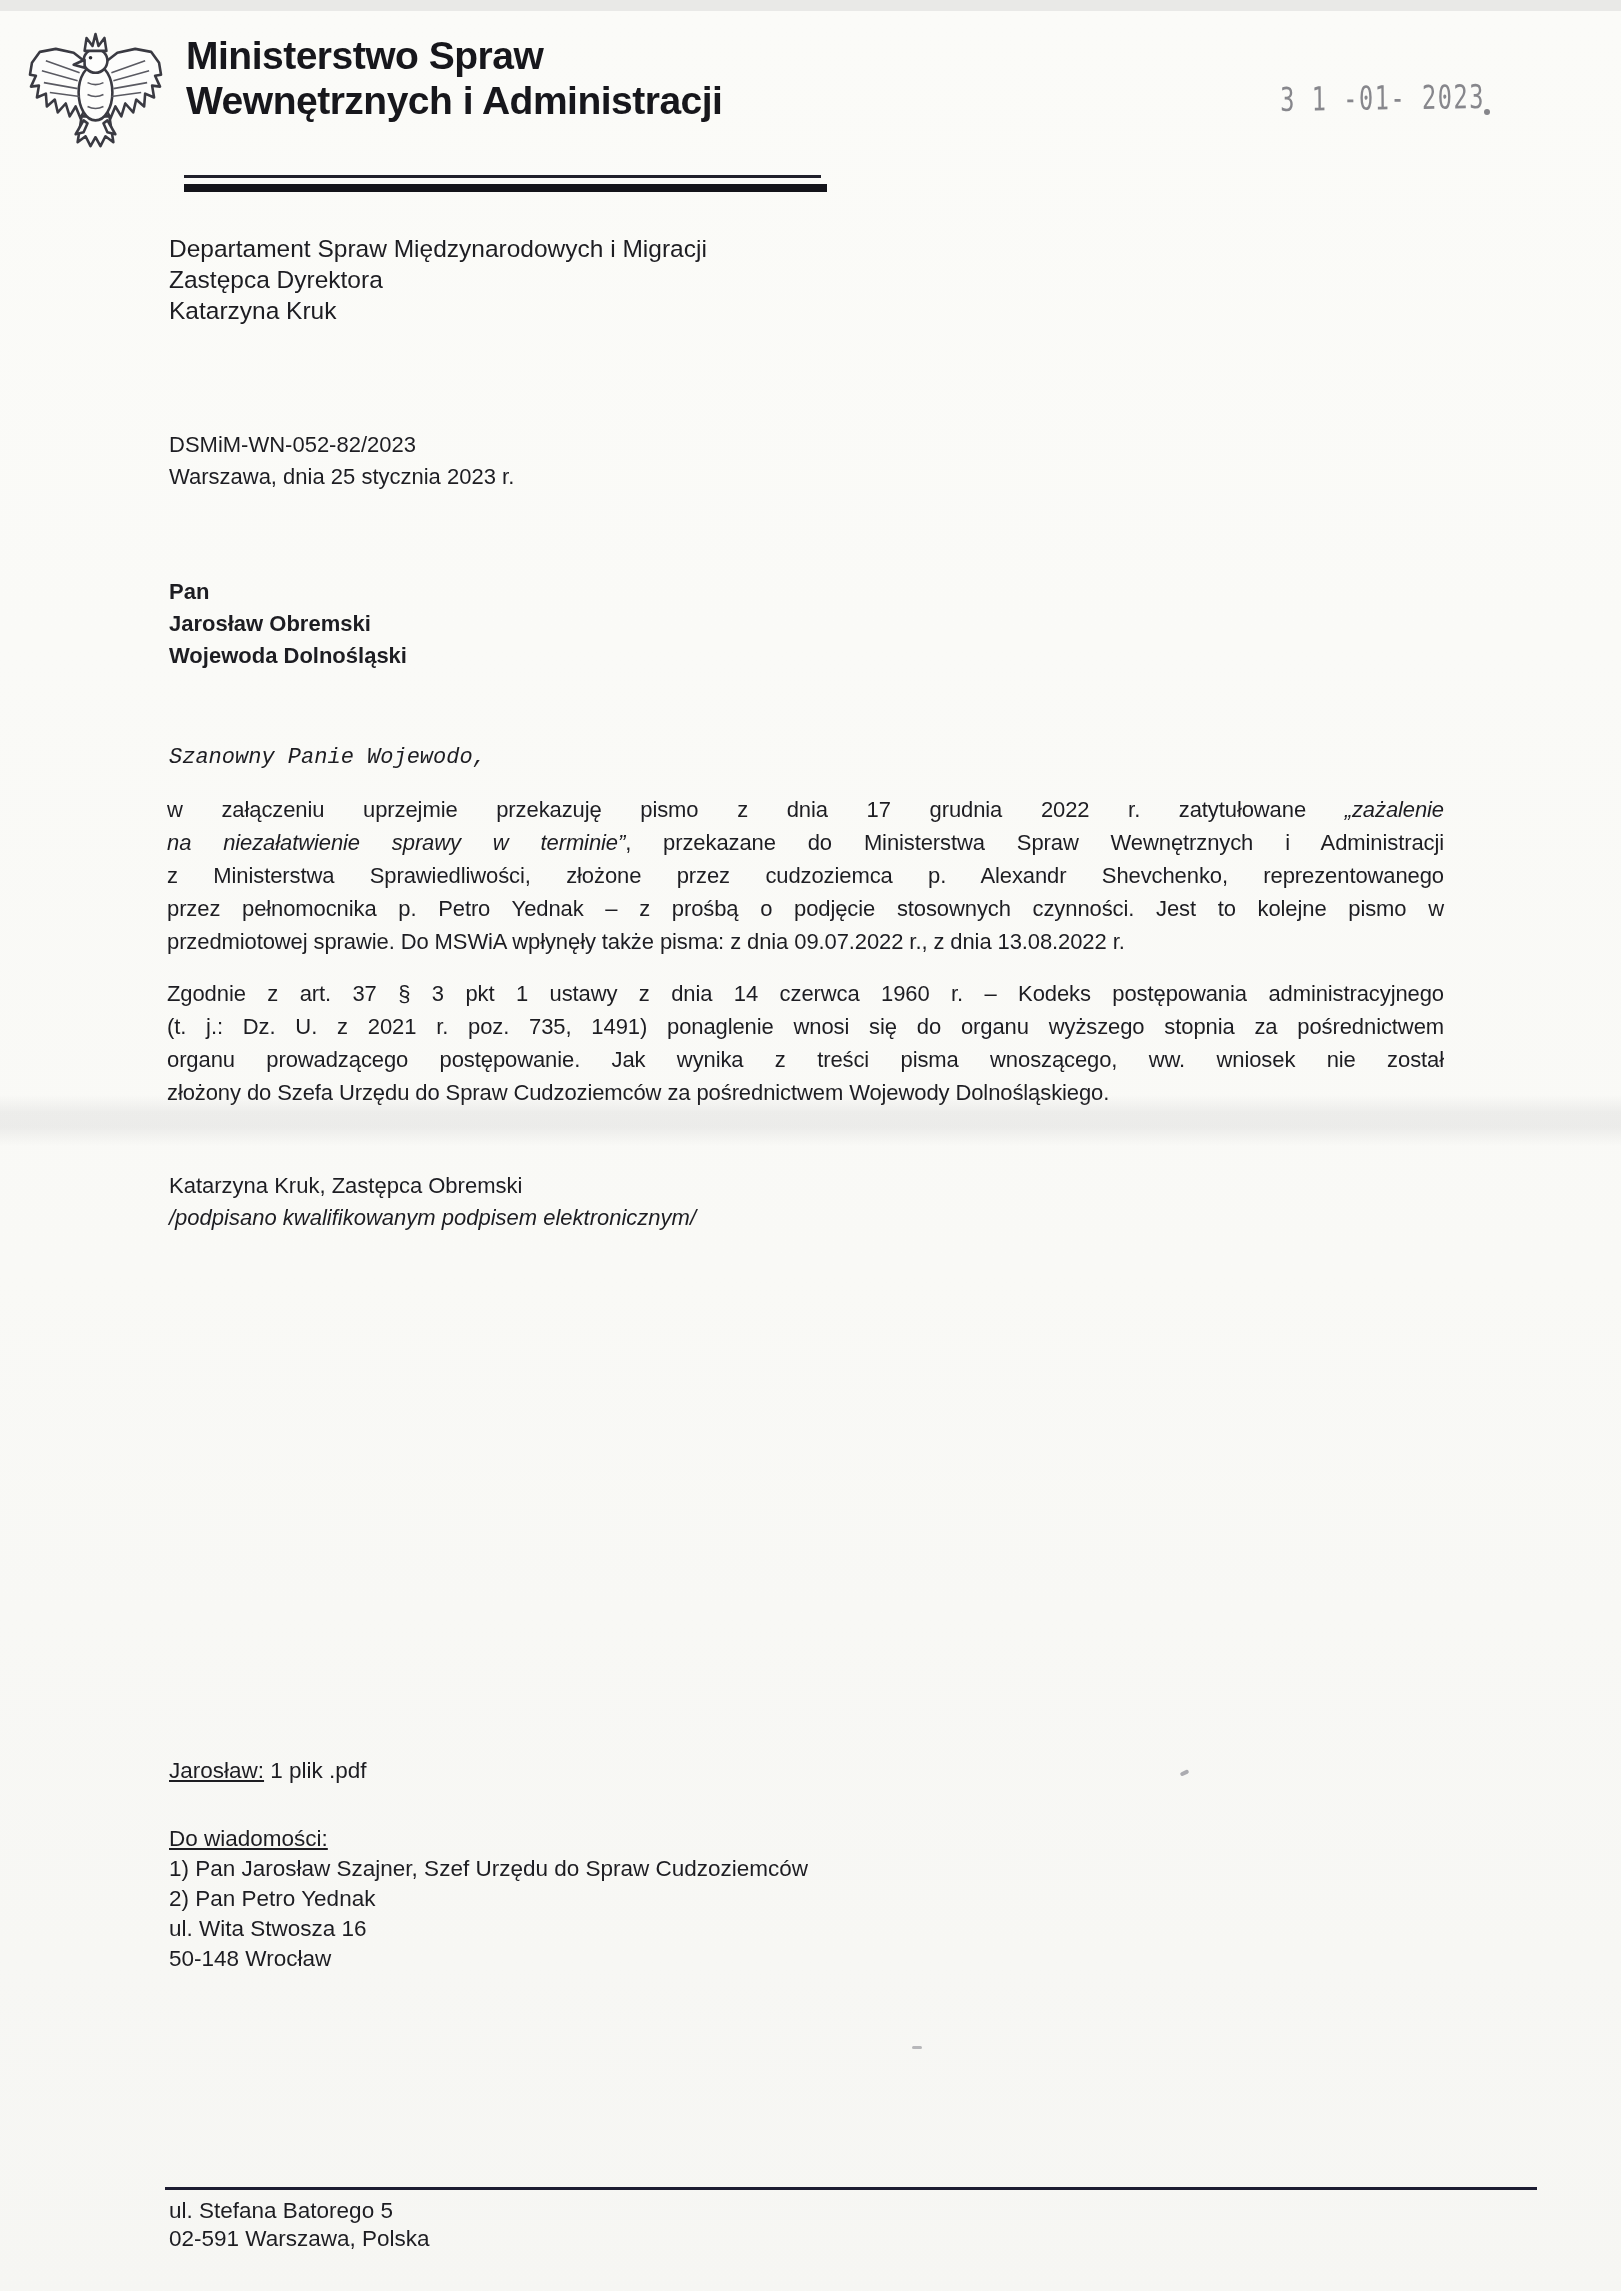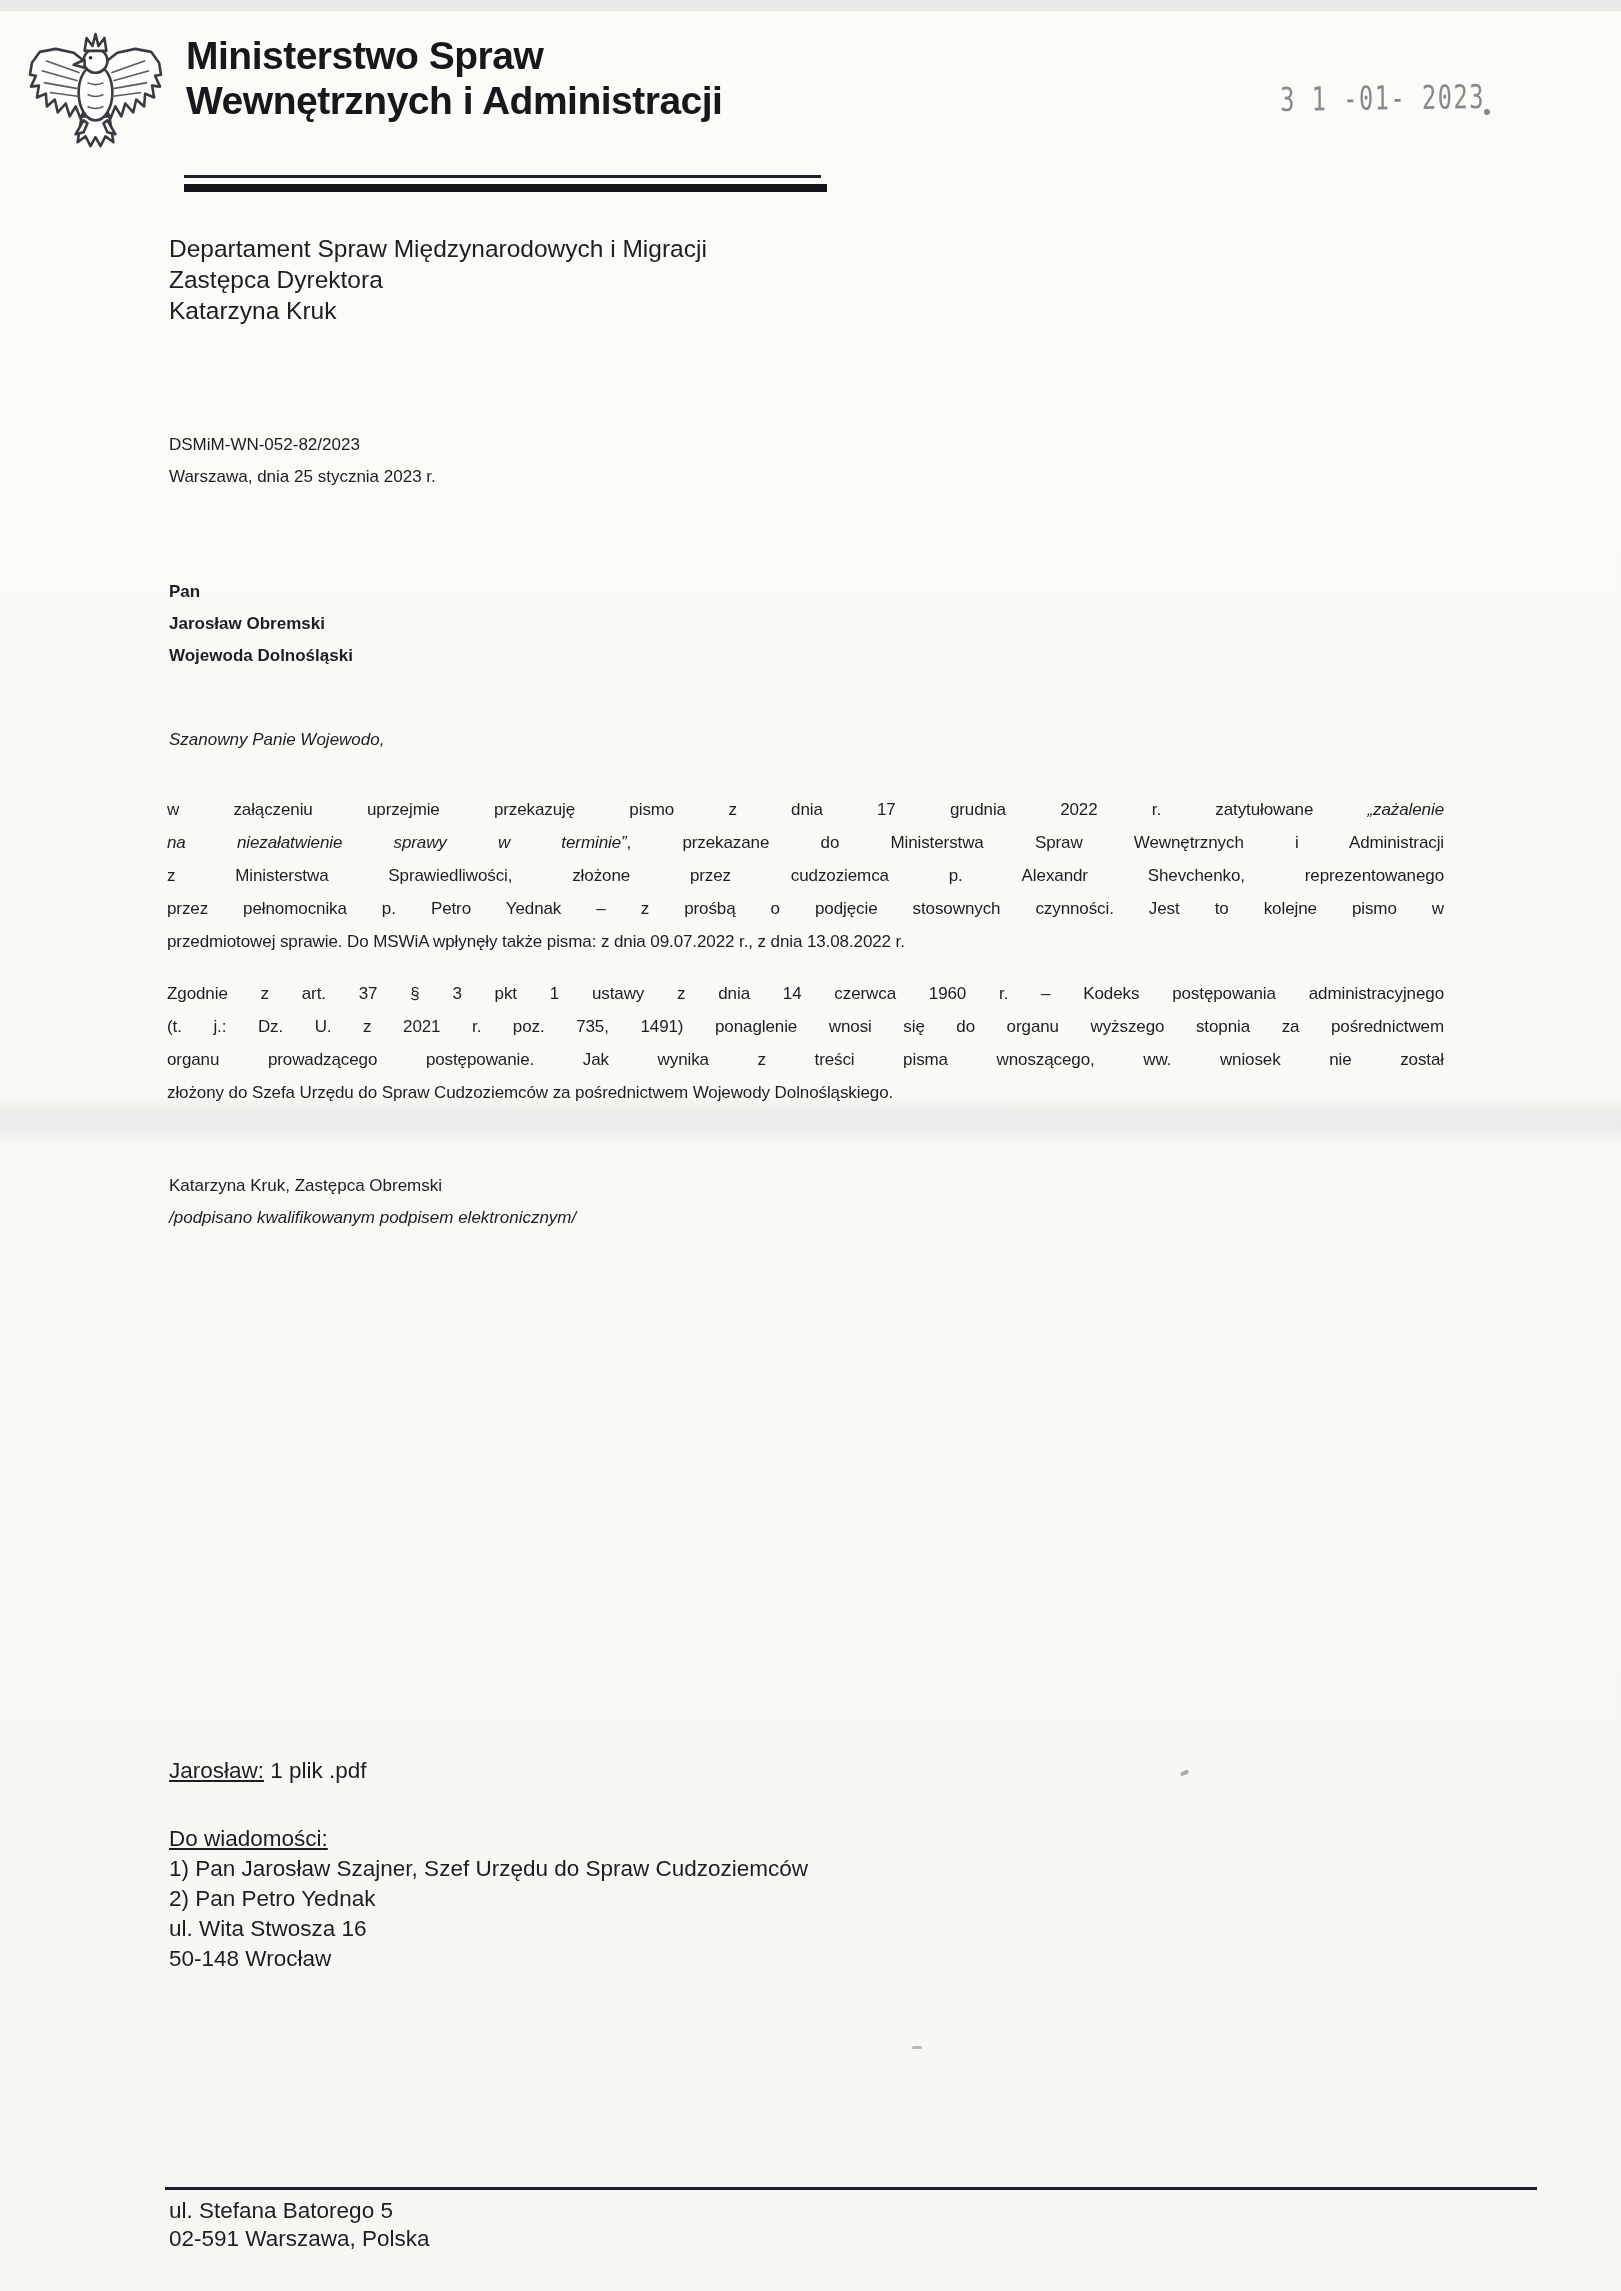--- a/index.html
+++ b/index.html
@@ -28,25 +28,25 @@
     font-size:33px;color:#87878c;
     letter-spacing:2px;white-space:pre;
     transform:scaleX(0.72) rotate(-0.6deg);
     transform-origin:left top;
   }
   .speck{background:rgba(70,70,80,0.65);border-radius:50%;}
   .speck-stamp{left:1484px;top:98px;width:5.9px;height:5.9px;}
   .speck-mid{left:1180px;top:1760px;width:8.8px;height:3.9px;border-radius:2px;transform:rotate(-25deg);background:rgba(110,110,120,0.55);}
   .speck-low{left:912px;top:2035px;width:9.8px;height:2.9px;border-radius:2px;background:rgba(120,120,128,0.5);}
   
-  .block{font-size:17px;line-height:32px;}
+  .block{font-size:22px;line-height:32px;}
   .sender{left:169px;top:222px;font-size:24.5px;line-height:31px;}
   .reference{left:169px;top:418px;}
   .addressee{left:169px;top:565px;font-weight:700;}
-  .salutation{left:169px;top:713px;font-style:italic;}
+  .salutation{left:169px;top:731px;font-style:italic;font-family:Liberation Mono, monospace;}
   .para{left:167px;top:0;width:1277px;}
   .para1{top:782px;}
   .para2{top:966px;}
   .line{margin:0;white-space:nowrap;text-align:left;line-height:33px;letter-spacing:-0.1px;}
   .line.just{white-space:normal;text-align:justify;text-align-last:justify;}
   .it{font-style:italic;}
   .b{font-weight:400;}
   .closing{left:169px;top:1159px;}
   .closing .sig-note{font-style:italic;}
   .attachment{left:169px;top:1745px;font-size:22.5px;line-height:29px;}

